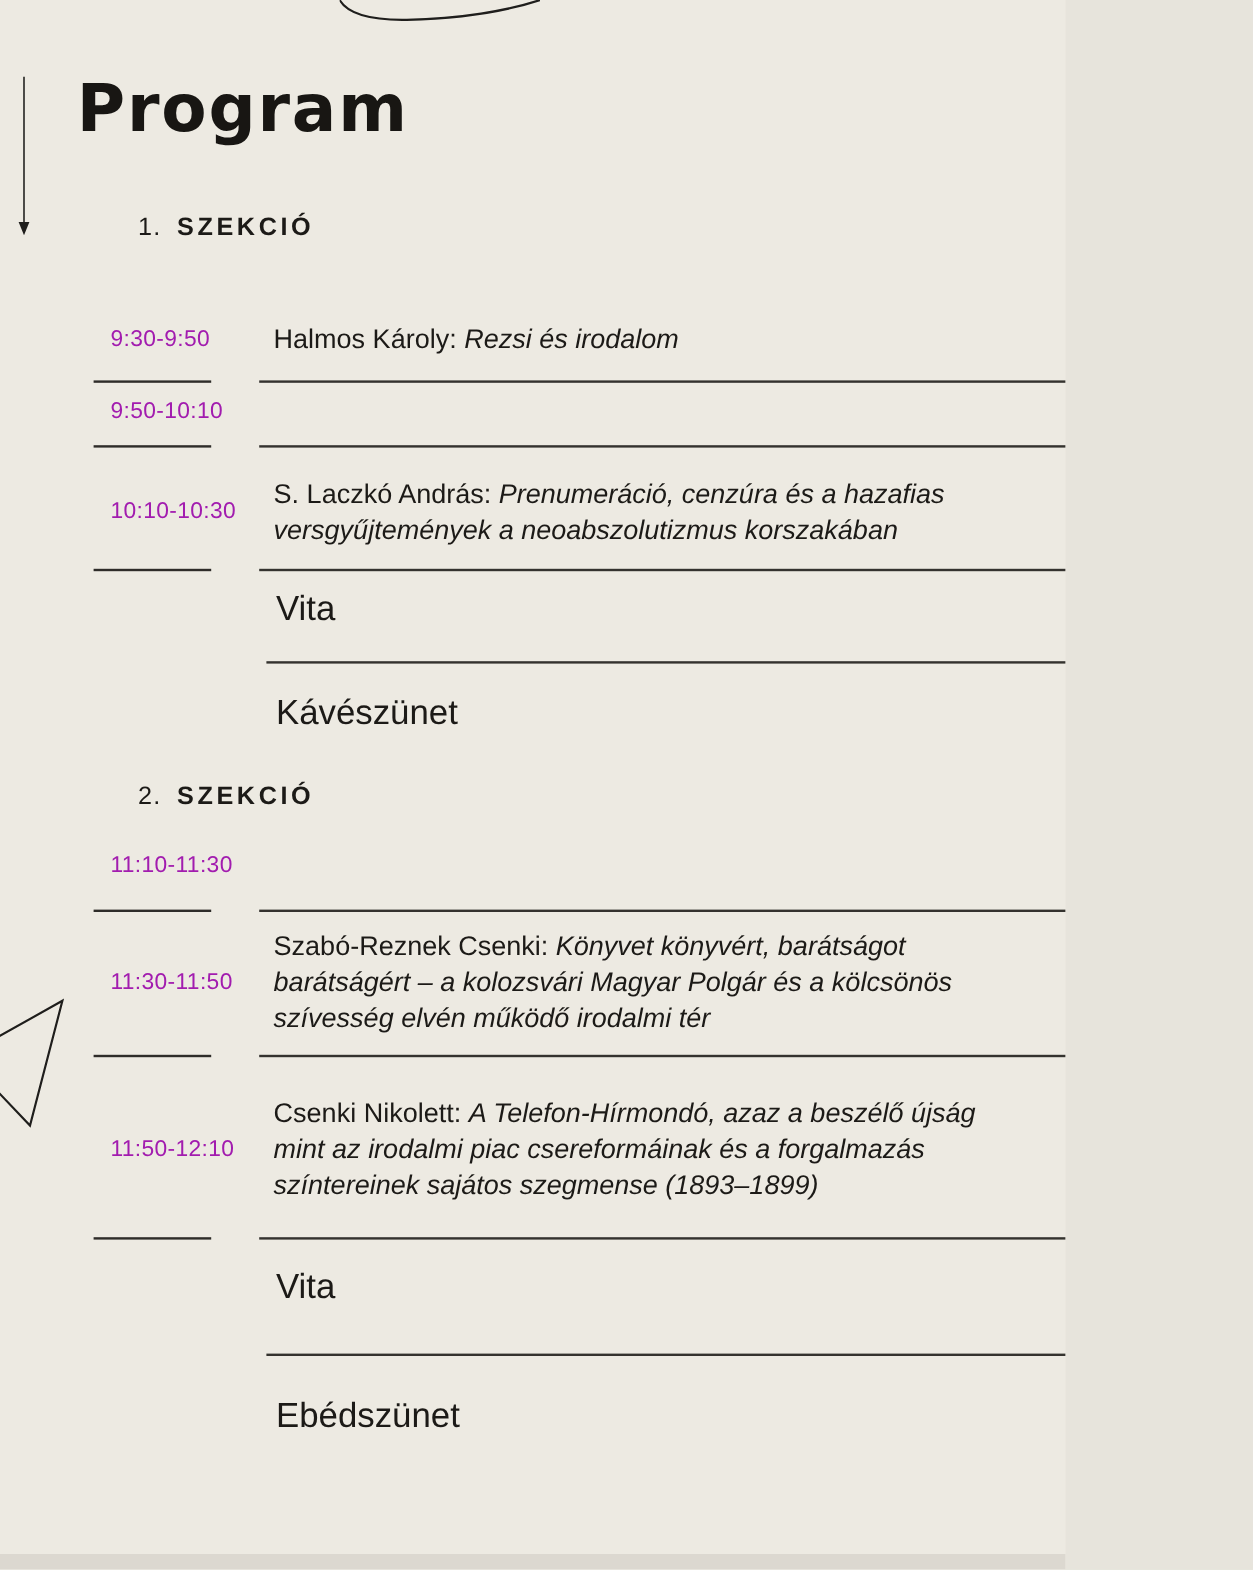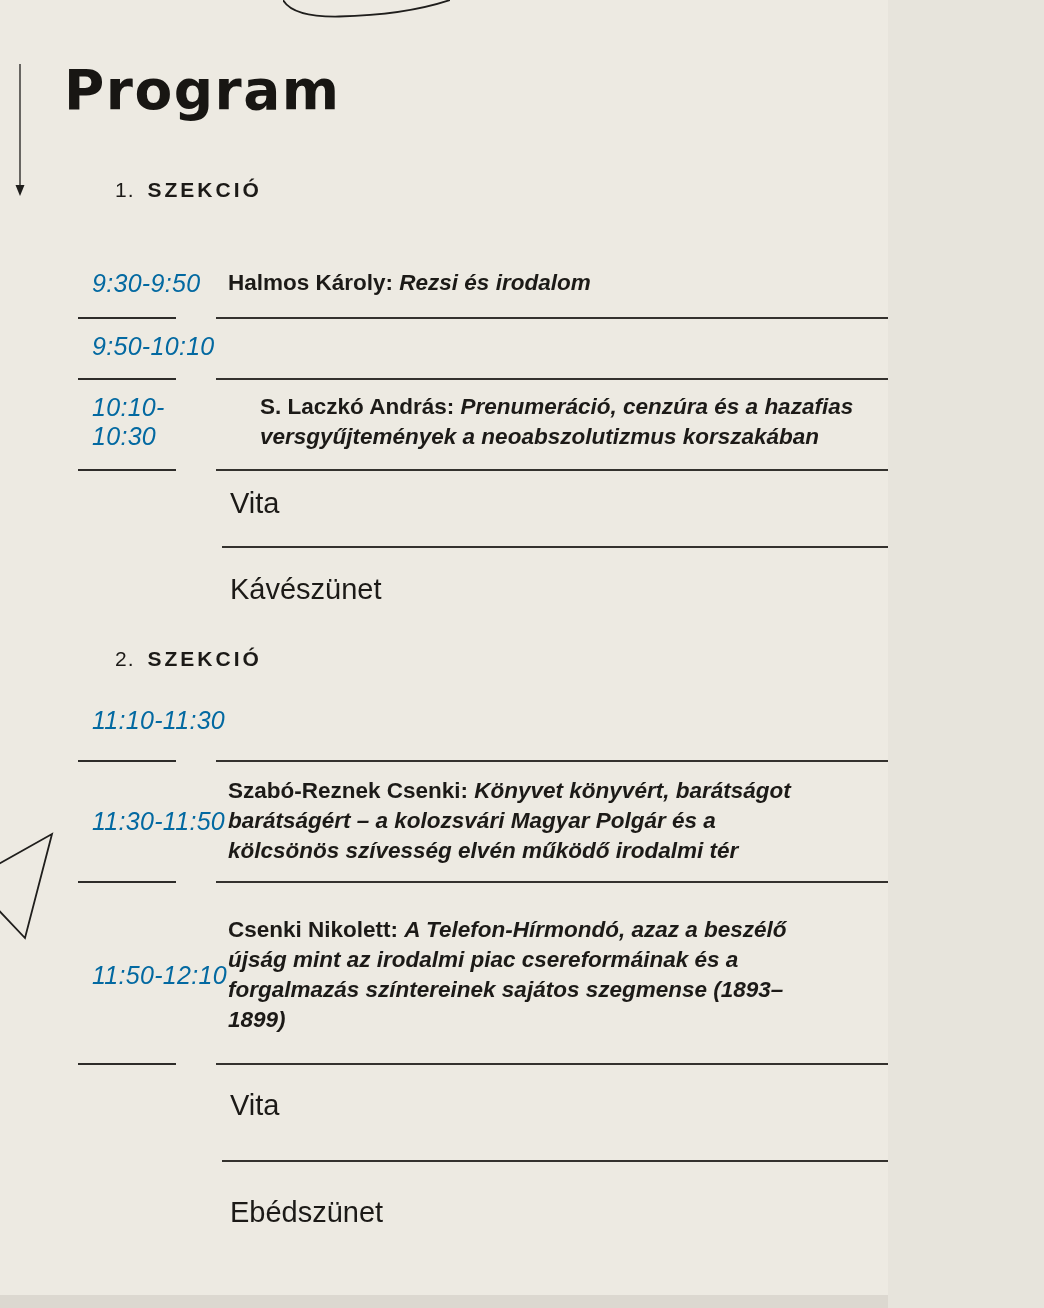--- a/index.html
+++ b/index.html
@@ -32,44 +32,43 @@
   }
   .section-header .num { font-weight: 400; margin-right: 13px; letter-spacing: 1px; }
   .section-header .lbl { font-weight: 700; letter-spacing: 3px; }
   .sec1-header { margin-top: 58px; }
   .sec2-header { margin-top: 42px; }
 
   .row { display: flex; align-items: center; margin-left: 92px; }
   .time {
     width: 136px;
     flex-shrink: 0;
-    font-size: 25px;
+    font-size: 19px;
     letter-spacing: 0.3px;
-    color: #0369a1;
-    font-style: italic;
+    color: #a21caf;
   }
   .talk {
     width: 600px;
     font-size: 22.5px;
     line-height: 30px;
-    font-weight: 700;
+    font-weight: 400;
   }
   .talk em { font-style: italic; }
 
   .break-row { margin-left: 230px; font-size: 29px; line-height: 30px; }
 
   .div-row { display: flex; }
   .div-short { margin-left: 78px; width: 104px; border-top: 2px solid #2e2c29; }
   .div-long  { margin-left: 40px;  width: 713px; border-top: 2px solid #34322e; }
   .div-long-only { margin-left: 222px; width: 713px; border-top: 2px solid #34322e; }
 
   
   .r-1  { margin-top: 66px; }  .d-1  { margin-top: 19px; }
   .r-2  { margin-top: 13px; }  .d-2  { margin-top: 17px; }
-  .r-3  { margin-top: 12px; gap: 32px; }  .d-3  { margin-top: 17px; }
+  .r-3  { margin-top: 24px; }  .d-3  { margin-top: 17px; }
   .b-1  { margin-top: 17px; }  .d-4  { margin-top: 28px; }
   .b-2  { margin-top: 26px; }
   .r-s1 { margin-top: 35px; }  .d-s1 { margin-top: 25px; }
   .r-s2 { margin-top: 14px; }  .d-s2 { margin-top: 15px; }
   .r-s3 { margin-top: 32px; }  .d-s3 { margin-top: 28px; }
   .b-s1 { margin-top: 25px; }  .d-s4 { margin-top: 40px; }
   .b-s2 { margin-top: 35px; }
 
   .bottom-strip {
     position: absolute;

